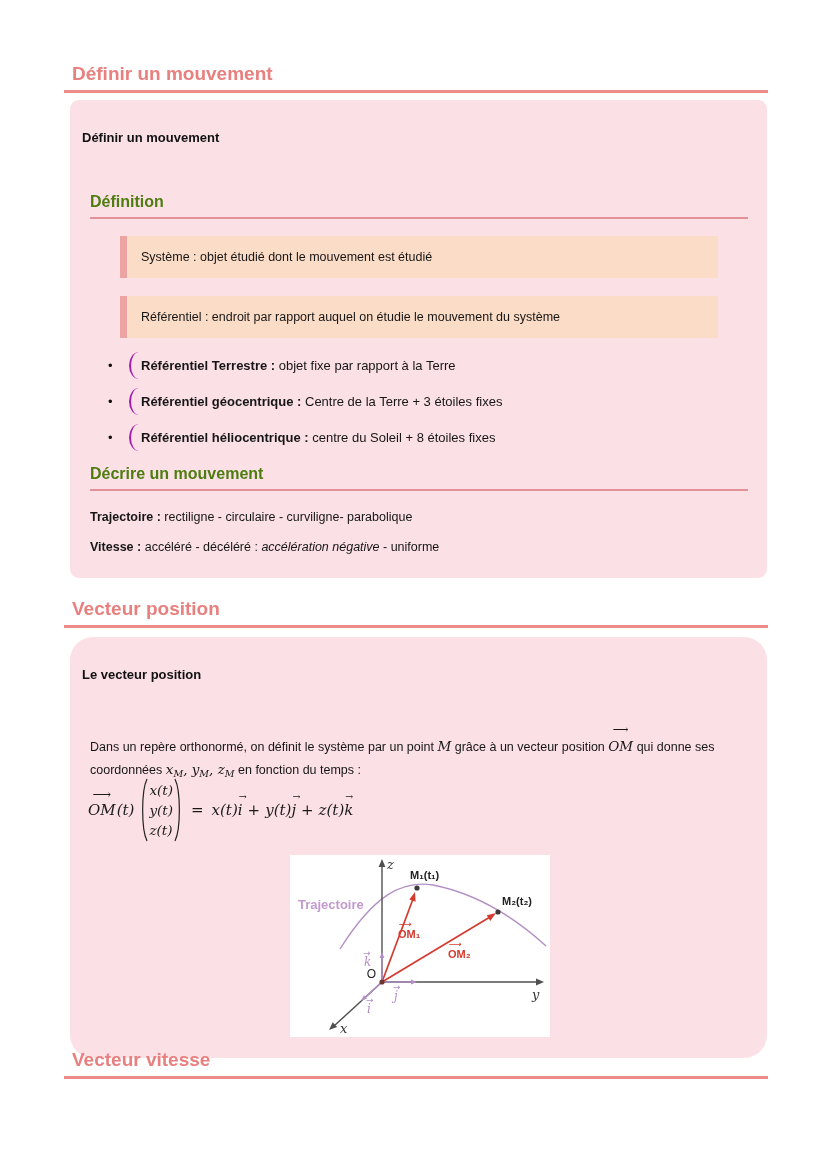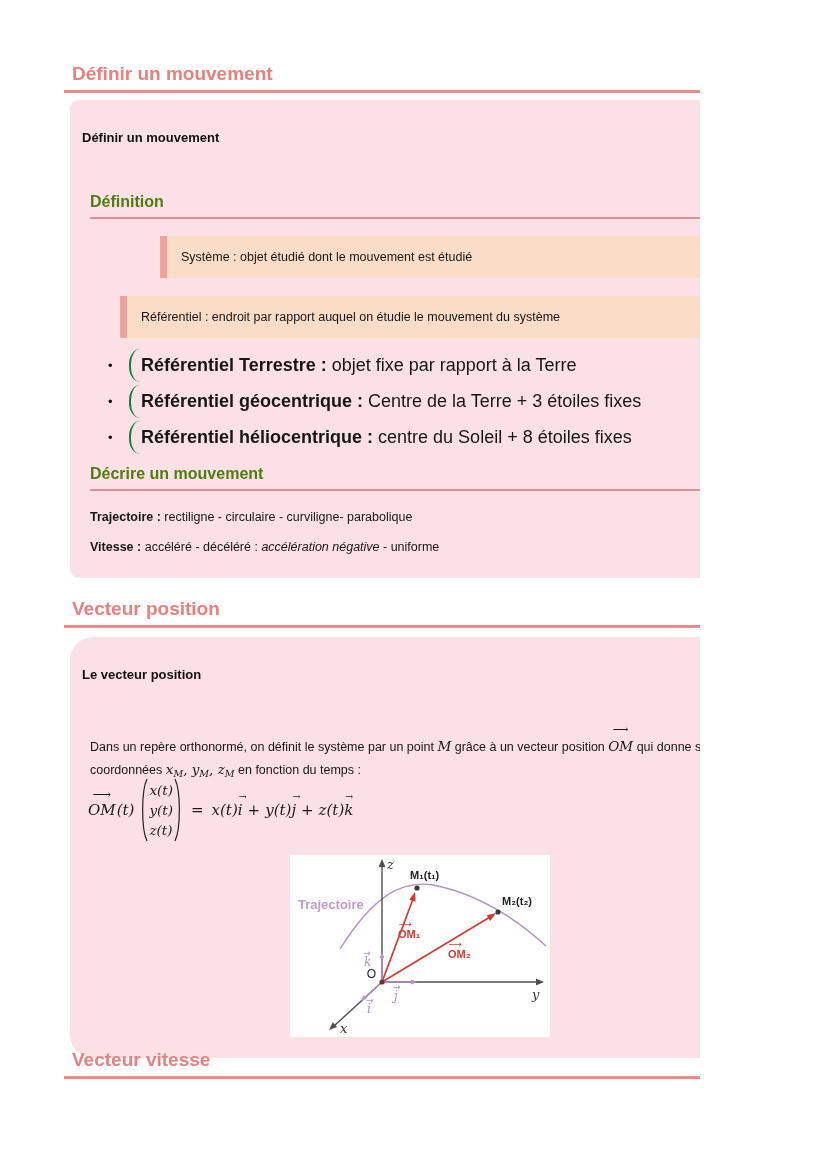--- a/index.html
+++ b/index.html
@@ -1,17 +1,17 @@
 <!DOCTYPE html>
 <html><head>
 <meta charset="utf-8">
 <style>
   html,body{margin:0;padding:0;background:#ffffff;}
   .page{
-    position:relative;width:700px;height:1171px;background:#ffffff;overflow:hidden;
+    position:relative;width:828px;height:1171px;background:#ffffff;overflow:hidden;
     font-family:"Liberation Sans",sans-serif;color:#161616;
   }
   
   .h-block{
     position:absolute;left:64px;width:704px;box-sizing:border-box;
     color:#e8807f;font-size:19px;font-weight:600;line-height:23px;
     padding:0 0 5px 8px;border-bottom:3px solid #ec8b88;
   }
   
   .panel{
@@ -29,23 +29,23 @@
   .callout{
     position:absolute;left:50px;width:598px;height:42px;background:#fbdcc6;
     display:flex;align-items:center;box-sizing:border-box;
   }
   .callout .bar{position:absolute;left:0;top:0;bottom:0;width:7px;background:#eba4a1;}
   .callout .txt{padding:0 14px 0 21px;font-size:12.5px;color:#161616;}
   
   .bullet-row{position:absolute;left:38px;display:flex;align-items:center;height:30px;}
   .dot{width:14px;font-size:13px;color:#111;}
   .b-item{
-    margin-left:7px;border-left:2px solid #15803d;
+    margin-left:7px;border-left:2px solid #a21caf;
     border-radius:11px 0 0 11px / 15px 0 0 15px;
-    padding:6px 10px 6px 10px;font-size:18px;white-space:nowrap;
+    padding:6px 10px 6px 10px;font-size:13px;white-space:nowrap;
   }
   .lead{font-weight:600;}
   .textline{position:absolute;left:20px;font-size:12.5px;color:#161616;white-space:nowrap;}
   .it{font-style:italic;}
   
   .mi{font-family:"DejaVu Serif",serif;font-style:italic;font-size:13.5px;}
   .p-vec{position:relative;display:inline-block;font-family:"DejaVu Serif",serif;font-style:italic;font-size:13.5px;}
   .p-vec .arr{position:absolute;top:-11px;left:0;right:0;text-align:center;font-size:11px;font-style:normal;line-height:1;}
   .msub{font-family:"DejaVu Serif",serif;font-style:italic;font-size:9.5px;vertical-align:-3px;}
   .para{position:absolute;left:20px;top:98px;width:662px;font-size:12.5px;line-height:22px;color:#161616;}
@@ -73,21 +73,21 @@
     <span>Définir un mouvement</span>
   </div>
 
   <div class="panel" style="top:100px;height:478px;">
     <div class="panel-title">Définir un mouvement</div>
 
     <div class="subhead" style="top:92px;">
       <span>Définition</span>
     </div>
 
-    <div class="callout" style="top:136px;margin-left:40px;">
+    <div class="callout" style="top:136px;">
       <span class="bar"></span>
       <span class="txt">Système : objet étudié dont le mouvement est étudié</span>
     </div>
 
     <div class="callout" style="top:196px;">
       <span class="bar"></span>
       <span class="txt">Référentiel : endroit par rapport auquel on étudie le mouvement du système</span>
     </div>
 
     <div class="bullet-row" style="top:250px;">

